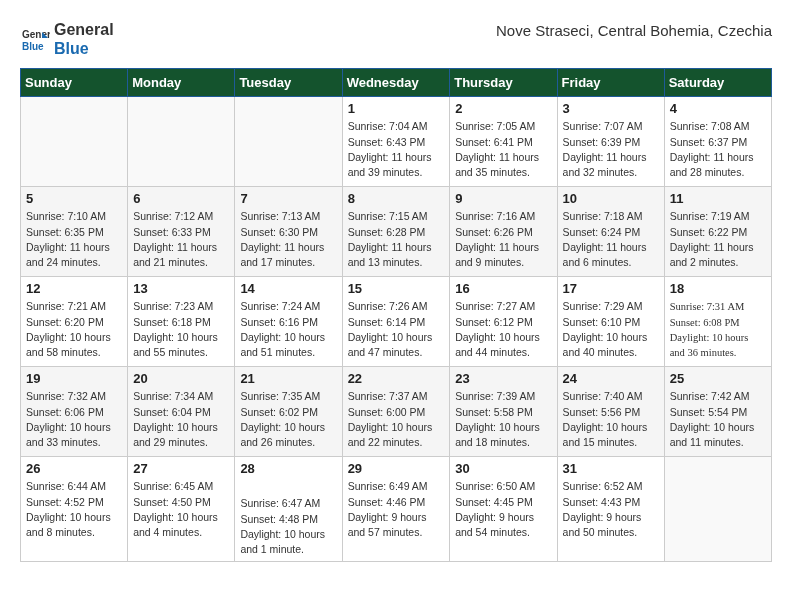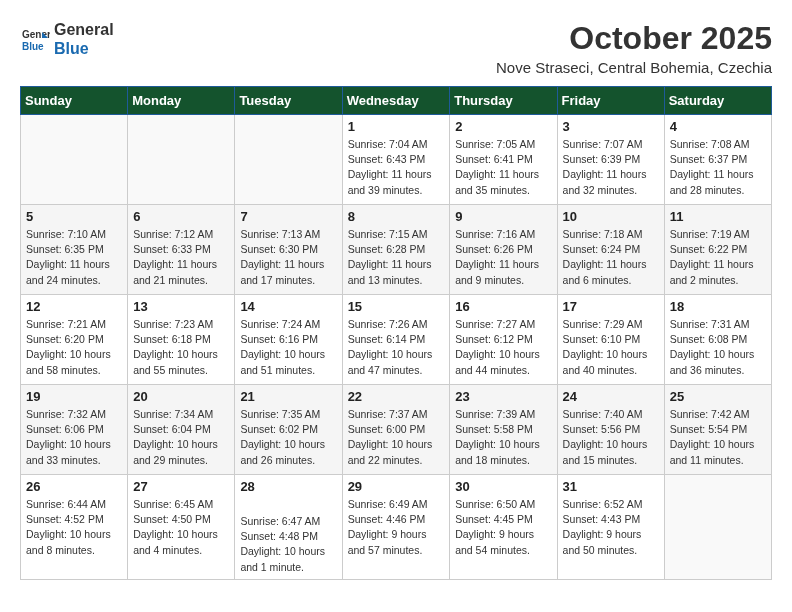--- a/index.html
+++ b/index.html
@@ -89,21 +89,20 @@
       <text x="2" y="14" font-size="10" font-weight="bold" fill="#333">General</text>
       <text x="2" y="26" font-size="10" font-weight="bold" fill="#1a6ab0">Blue</text>
       <polygon points="22,8 28,14 22,14" fill="#1a6ab0"></polygon>
     </svg>
     <div style="display:flex;flex-direction:column;line-height:1.2">
       <span style="font-size:16px;font-weight:bold;color:#333;">General</span>
       <span style="font-size:16px;font-weight:bold;color:#1a6ab0;">Blue</span>
     </div>
   </div>
   <div class="title-block">
-    <div class="month-title">October 2025</div>
     <div class="location">Nove Straseci, Central Bohemia, Czechia</div>
   </div>
 </div>
 
 <table>
   <thead>
     <tr id="header-row">
         <th>Sunday</th>
         <th>Monday</th>
         <th>Tuesday</th>
@@ -236,21 +235,21 @@
         </td>
         <td>
           <div class="day-num">17</div>
           <div class="day-info" style="white-space: pre-line;">Sunrise: 7:29 AM
 Sunset: 6:10 PM
 Daylight: 10 hours
 and 40 minutes.</div>
         </td>
         <td>
           <div class="day-num">18</div>
-          <div class="day-info" style="white-space: pre-line;">Sunrise: 7:31 AM
+          <div class="day-info" style="white-space: pre-line; font-family: Liberation Serif, serif;">Sunrise: 7:31 AM
 Sunset: 6:08 PM
 Daylight: 10 hours
 and 36 minutes.</div>
         </td>
       </tr>
       <tr>
         <td>
           <div class="day-num">19</div>
           <div class="day-info" style="white-space: pre-line;">Sunrise: 7:32 AM
 Sunset: 6:06 PM

